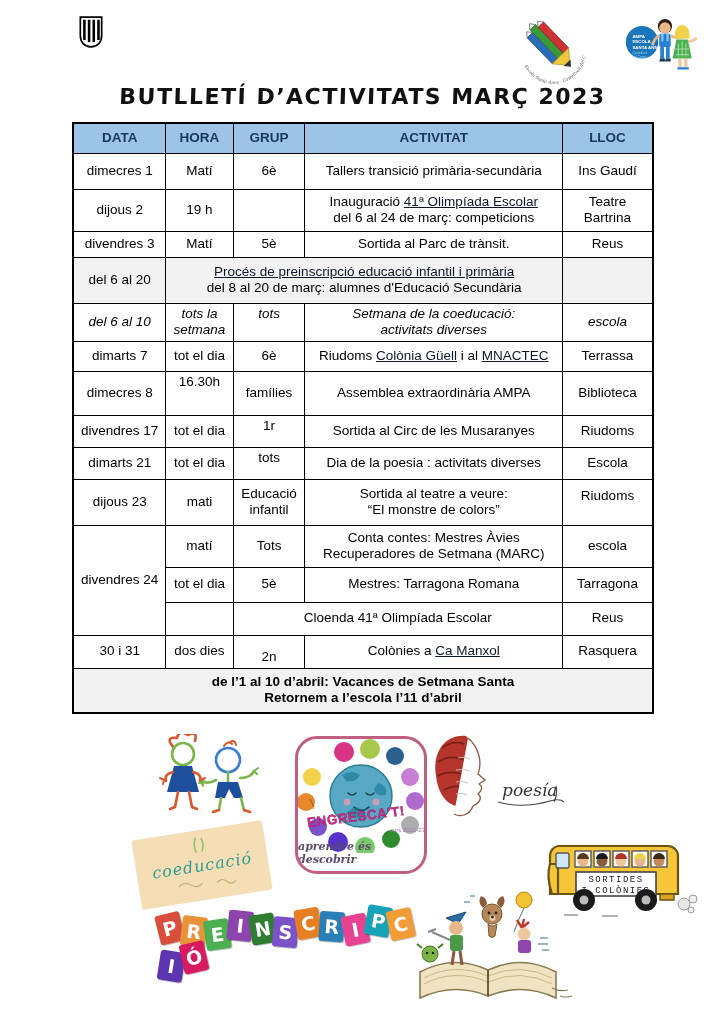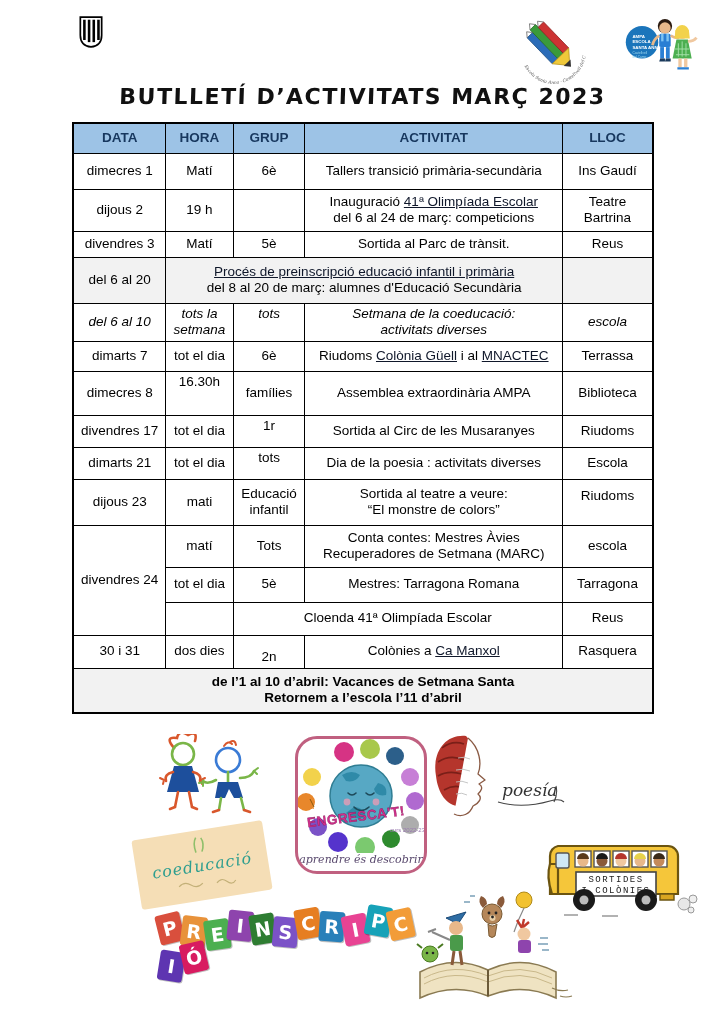--- a/index.html
+++ b/index.html
@@ -54,22 +54,22 @@
   .coedu-word {
     font-family:"DejaVu Serif", serif; font-style:italic; font-size:16px; color:#2e9e8f;
     letter-spacing:1px;
   }
 
   .engresca {
     left:295px; top:8px; width:132px; height:138px; background:#fff;
     border:3px solid #c06080; border-radius:22px; overflow:hidden;
   }
   .engresca-sub {
-    position:absolute; bottom:5px; width:100%; text-align:center;
-    font-family:"DejaVu Serif", serif; font-style:italic; font-size:11px; color:#5a4a6e;
+    position:absolute; bottom:5px; width:100%; 
+    font-family:"DejaVu Serif", serif; font-style:italic; font-size:11px; color:#5a4a6e;font-weight:bold;
   }
 
   .preins { left:160px; top:185px; width:260px; height:72px; transform:rotate(-2deg); }
   .preins .tile {
     display:inline-block; width:25px; height:30px; margin:0 -1px;
     color:#fff; font-weight:bold; font-size:19px; line-height:30px; text-align:center;
     border-radius:3px; box-shadow:1px 1px 0 rgba(0,0,0,.25);
     font-family:"DejaVu Sans", sans-serif;
   }
 </style>

